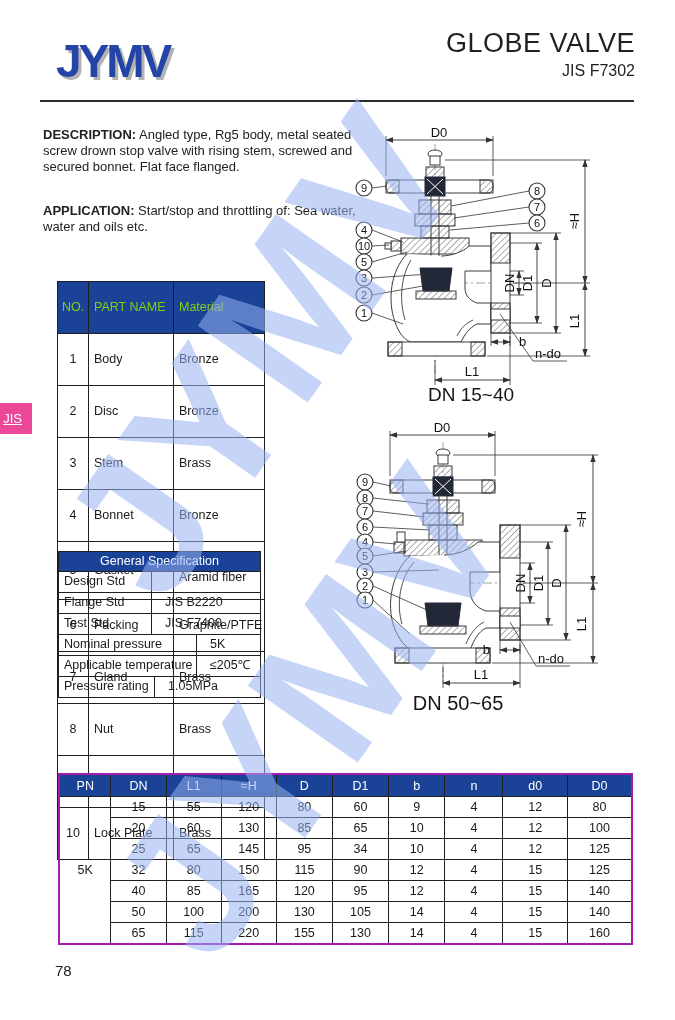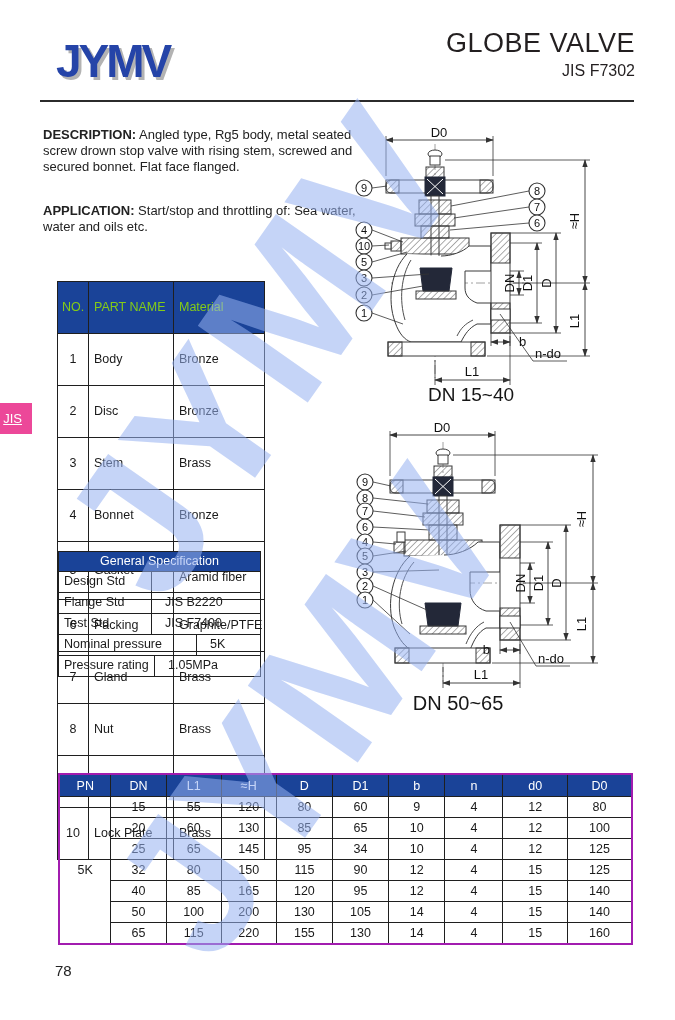--- a/index.html
+++ b/index.html
@@ -161,20 +161,24 @@
       <div class="spec-label">Flange Std</div>
       <div class="spec-value">JIS B2220</div>
     </div>
     <div class="spec-row s1">
       <div class="spec-label">Test Std</div>
       <div class="spec-value">JIS F7400</div>
     </div>
     <div class="spec-row s2">
       <div class="spec-label">Nominal pressure</div>
       <div class="spec-value">5K</div>
+    </div>
+    <div class="spec-row s2">
+      <div class="spec-label">Applicable temperature</div>
+      <div class="spec-value">≤205℃</div>
     </div>
     <div class="spec-row s3">
       <div class="spec-label">Pressure rating</div>
       <div class="spec-value">1.05MPa</div>
     </div>
   </div>
 
   <svg id="dwg1" class="dwg" width="310" height="282" viewBox="0 0 310 282">
     <defs>
       <pattern id="h1" width="4.5" height="4.5" patternUnits="userSpaceOnUse" patternTransform="rotate(45)">

